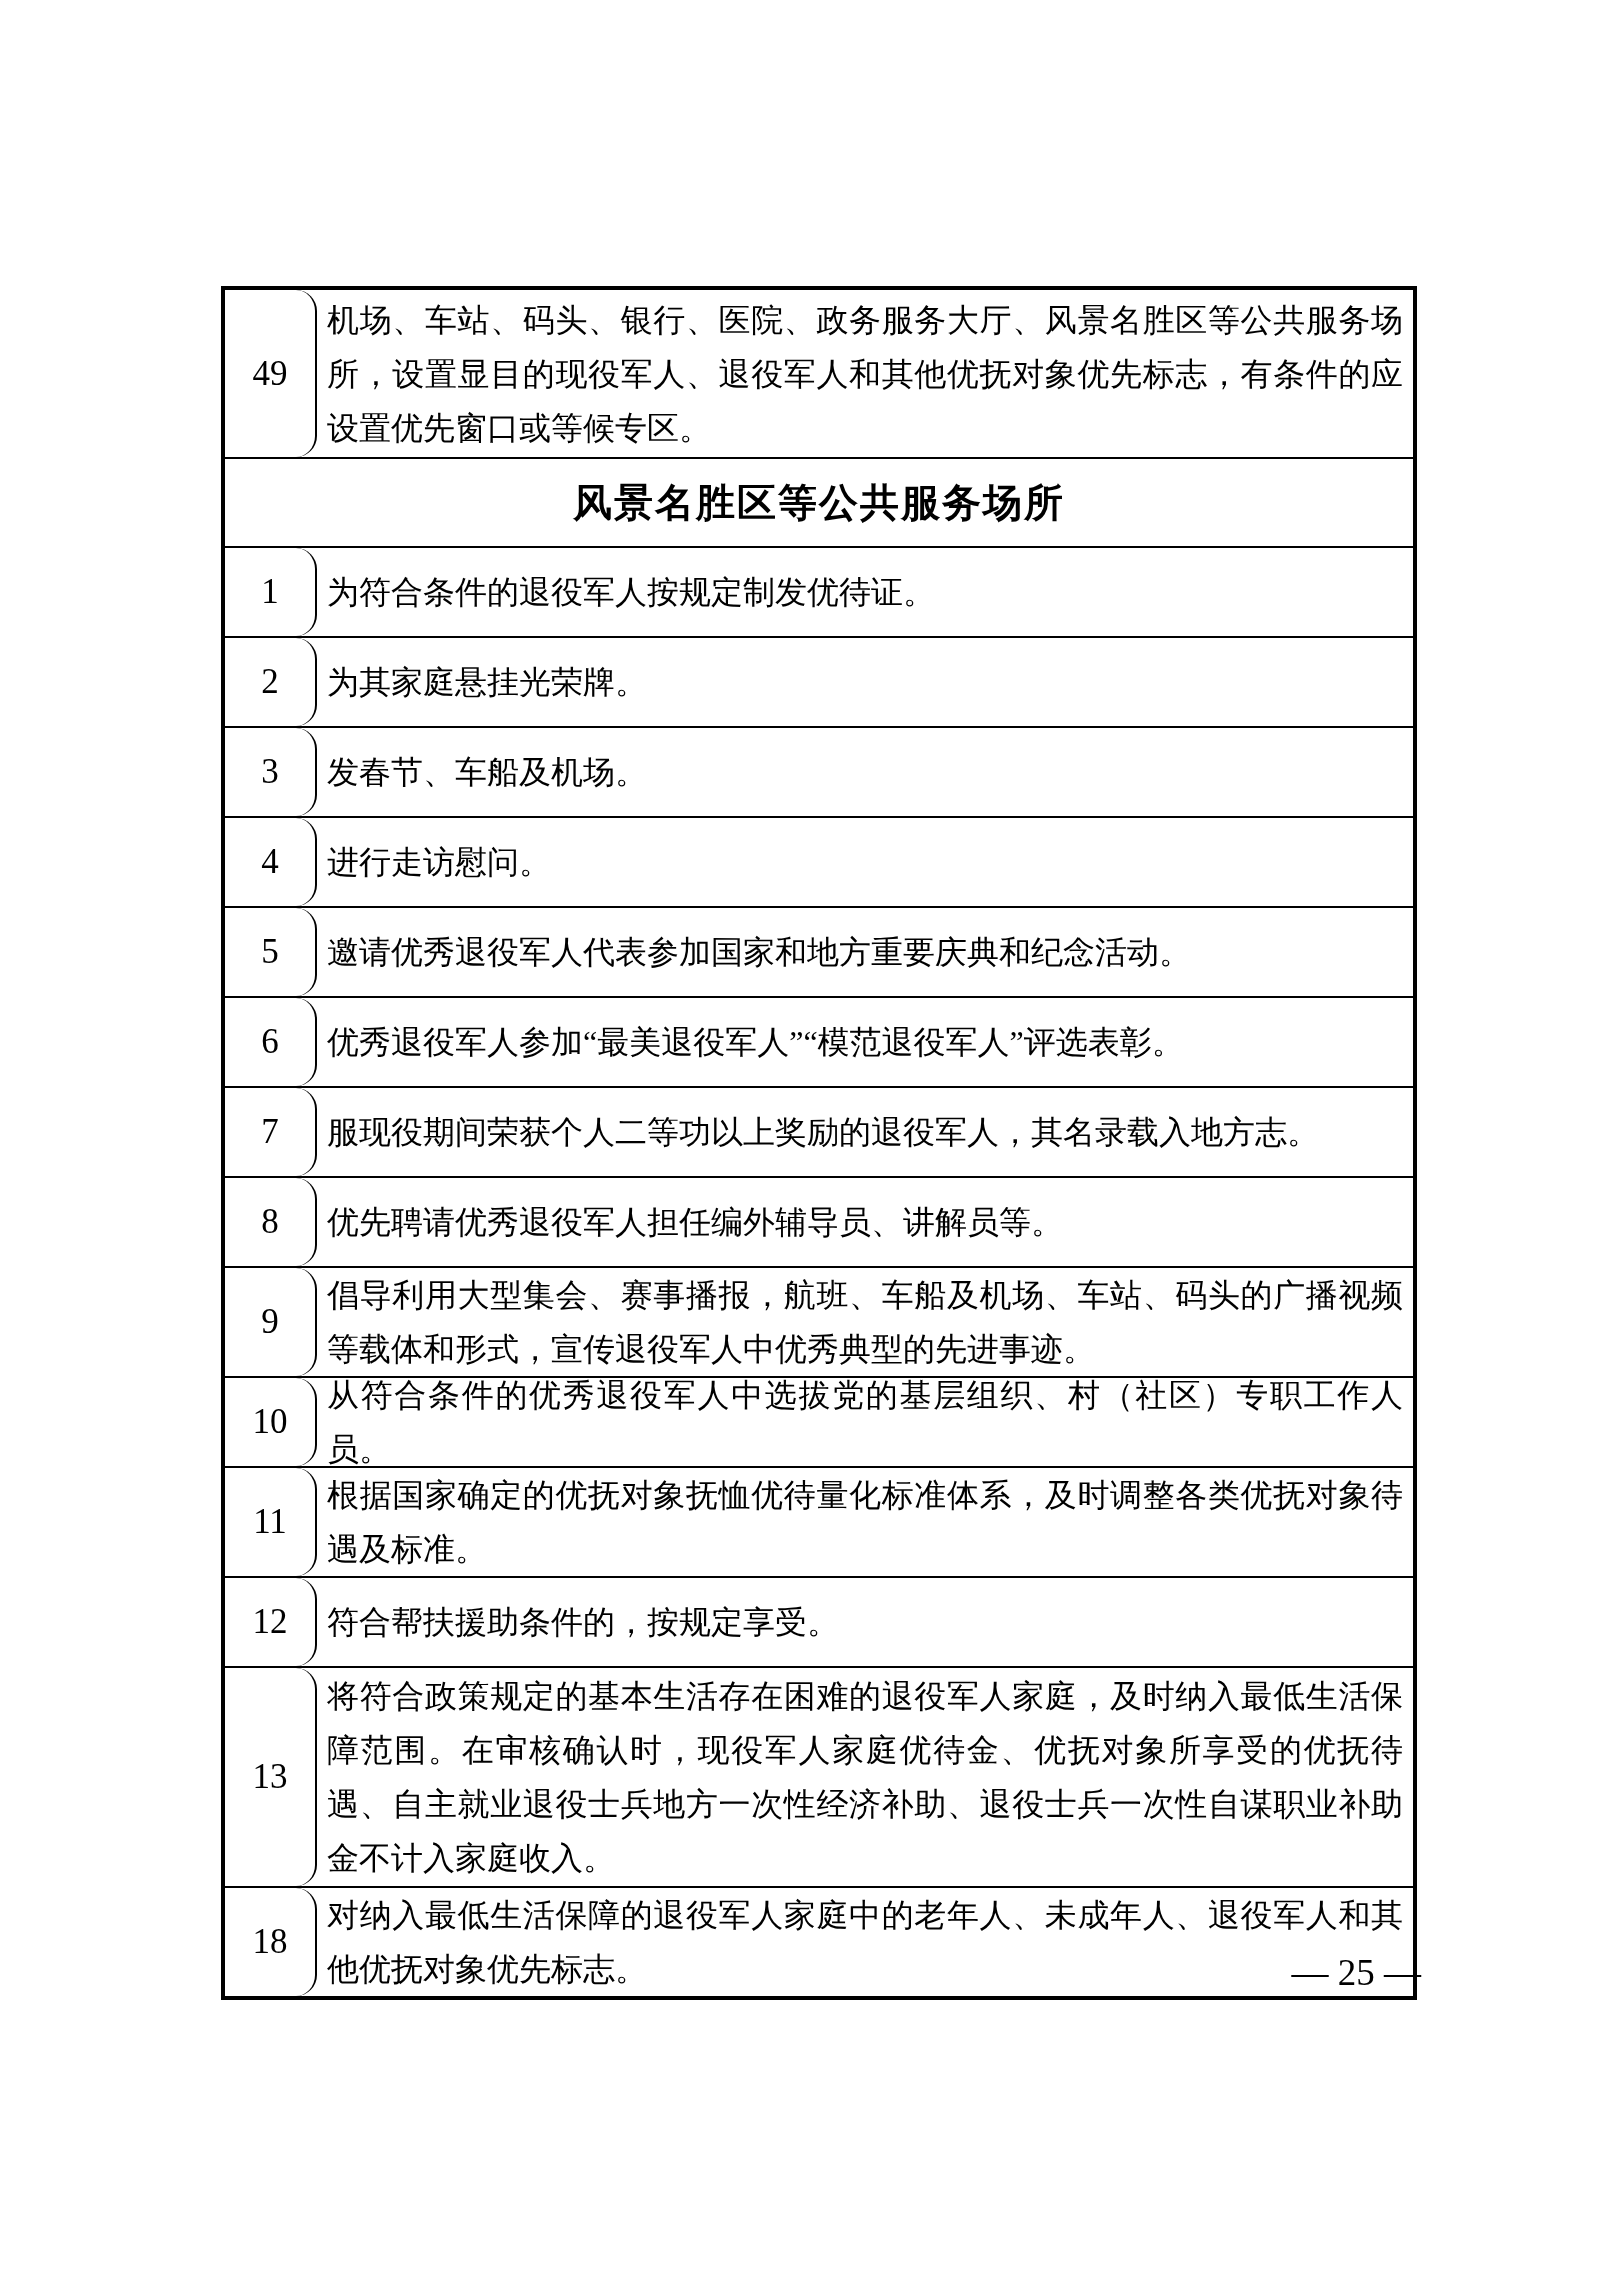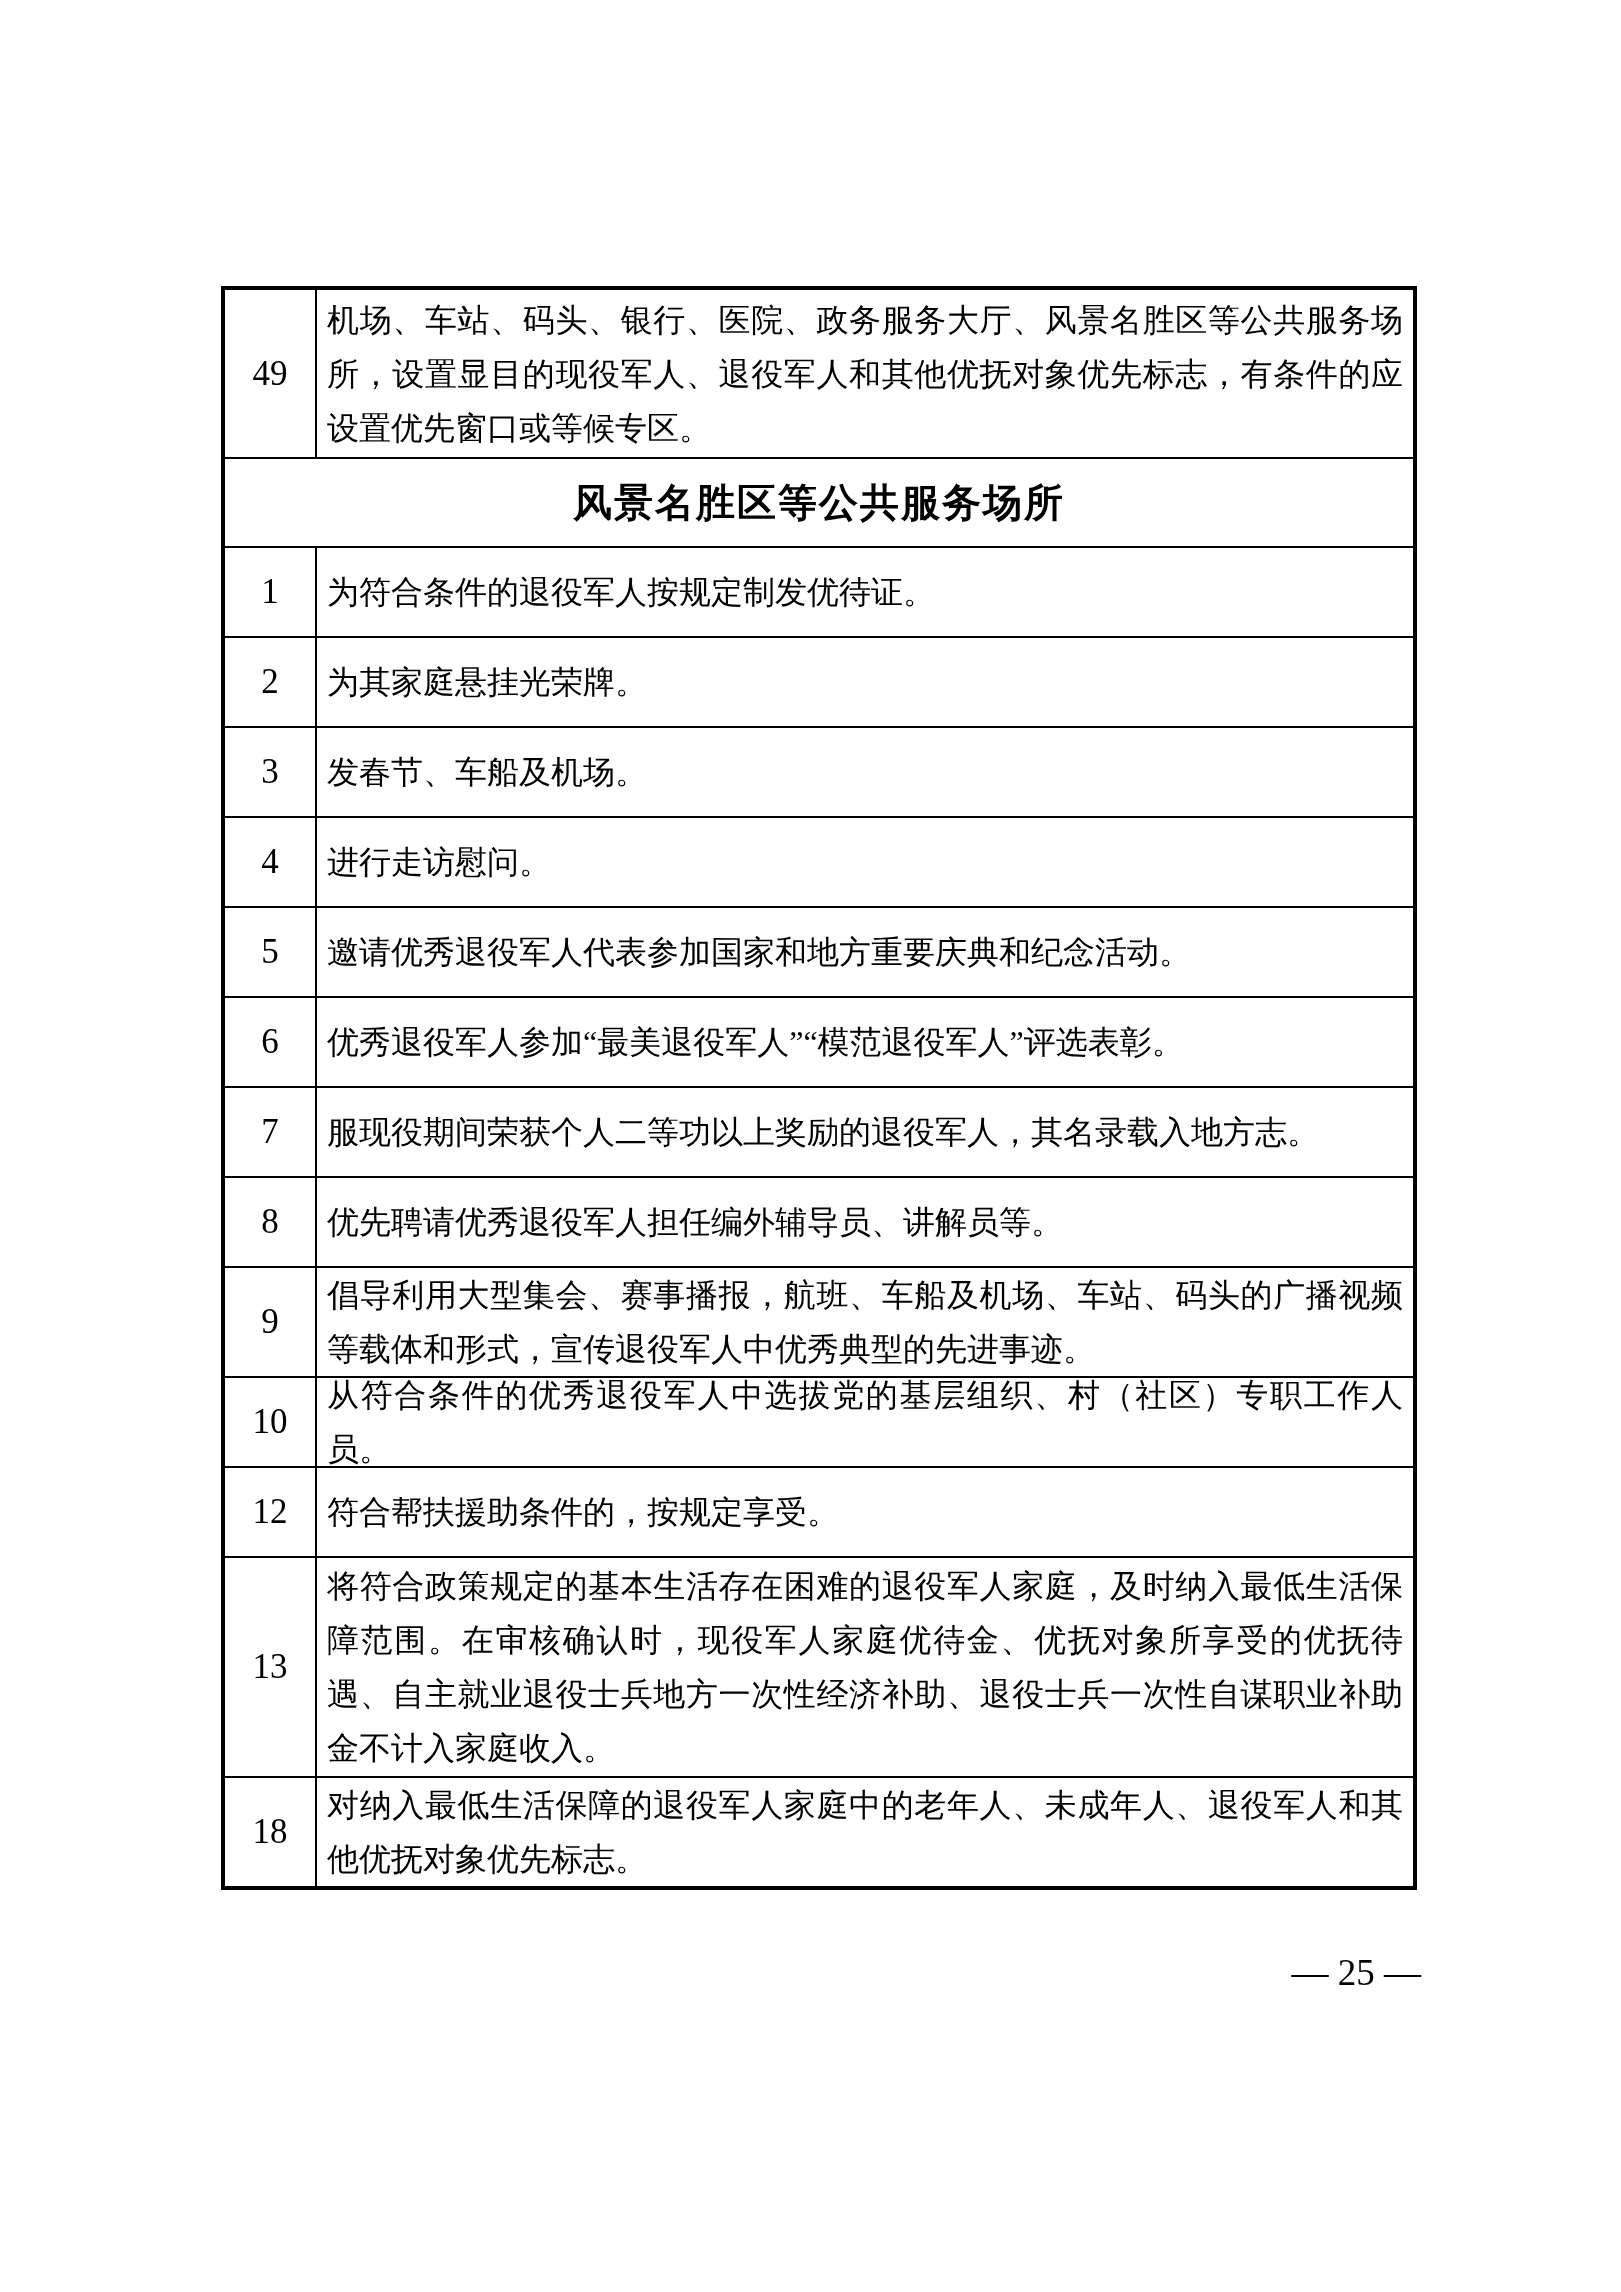--- a/index.html
+++ b/index.html
@@ -30,20 +30,21 @@
     border-top: 2px solid #000000;
   }
   .trow:first-child { border-top: none; }
   .cell-num {
     flex: 0 0 92px;
     border-right: 2px solid #000000;
     display: flex;
     align-items: center;
     justify-content: center;
     font-size: 35px;
+    border-radius: 21px;
   }
   .cell-text {
     flex: 1 1 auto;
     display: flex;
     align-items: center;
     padding: 0 10px;
     overflow: hidden;
   }
   .cell-text .txt {
     width: 100%;
@@ -160,20 +161,26 @@
       </div>
     </div>
 
     <div class="trow h-92">
       <div class="cell-num">10</div>
       <div class="cell-text">
         <div class="txt">从符合条件的优秀退役军人中选拔党的基层组织、村（社区）专职工作人员。</div>
       </div>
     </div>
 
+    <div class="trow h-112">
+      <div class="cell-num">11</div>
+      <div class="cell-text">
+        <div class="txt">根据国家确定的优抚对象抚恤优待量化标准体系，及时调整各类优抚对象待遇及标准。</div>
+      </div>
+    </div>
 
     <div class="trow h-92">
       <div class="cell-num">12</div>
       <div class="cell-text">
         <div class="txt">符合帮扶援助条件的，按规定享受。</div>
       </div>
     </div>
 
     <div class="trow h-224">
       <div class="cell-num">13</div>

